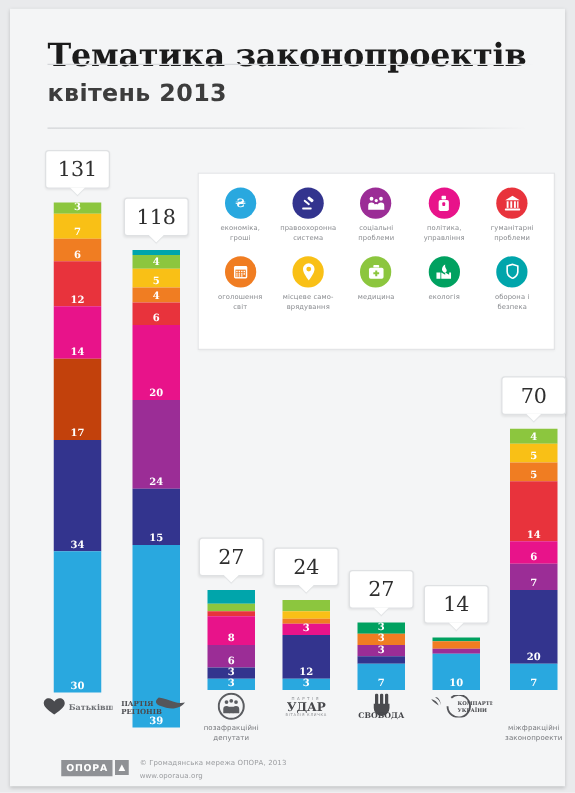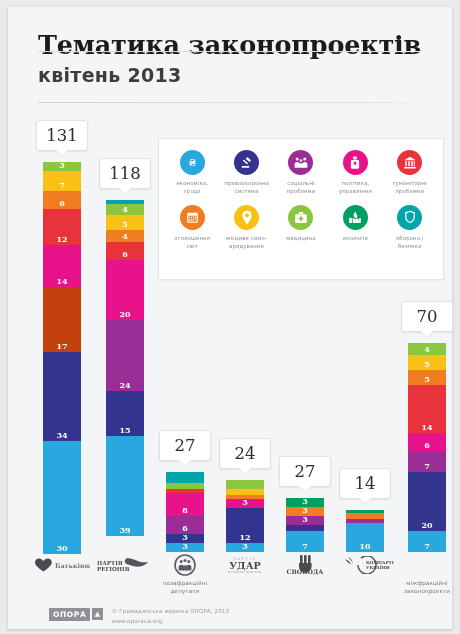--- a/index.html
+++ b/index.html
@@ -289,21 +289,21 @@
           </div>
           <div class="seg" style="background: rgb(232, 19, 138); height: 59.6px;">
             <span>20</span>
           </div>
           <div class="seg" style="background: rgb(155, 45, 150); height: 71.52px;">
             <span>24</span>
           </div>
           <div class="seg" style="background: rgb(51, 52, 142); height: 44.7px;">
             <span>15</span>
           </div>
-          <div class="seg" style="background: rgb(41, 168, 223); height: 100px;">
+          <div class="seg" style="background: rgb(41, 168, 223); height: 146px;">
             <span>39</span>
           </div>
         </div>
         <div class="total" style="bottom: 362.64px;">118</div>
       </div>
       <div class="col" style="left: 145px;">
         <div class="bar" style="height: 80.46px;">
           <div class="seg" style="background: rgb(0, 165, 171); height: 11.92px;"></div>
           <div class="seg" style="background: rgb(140, 198, 62); height: 5.96px;"></div>
           <div class="seg" style="background: rgb(232, 51, 60); height: 3.2px;"></div>

